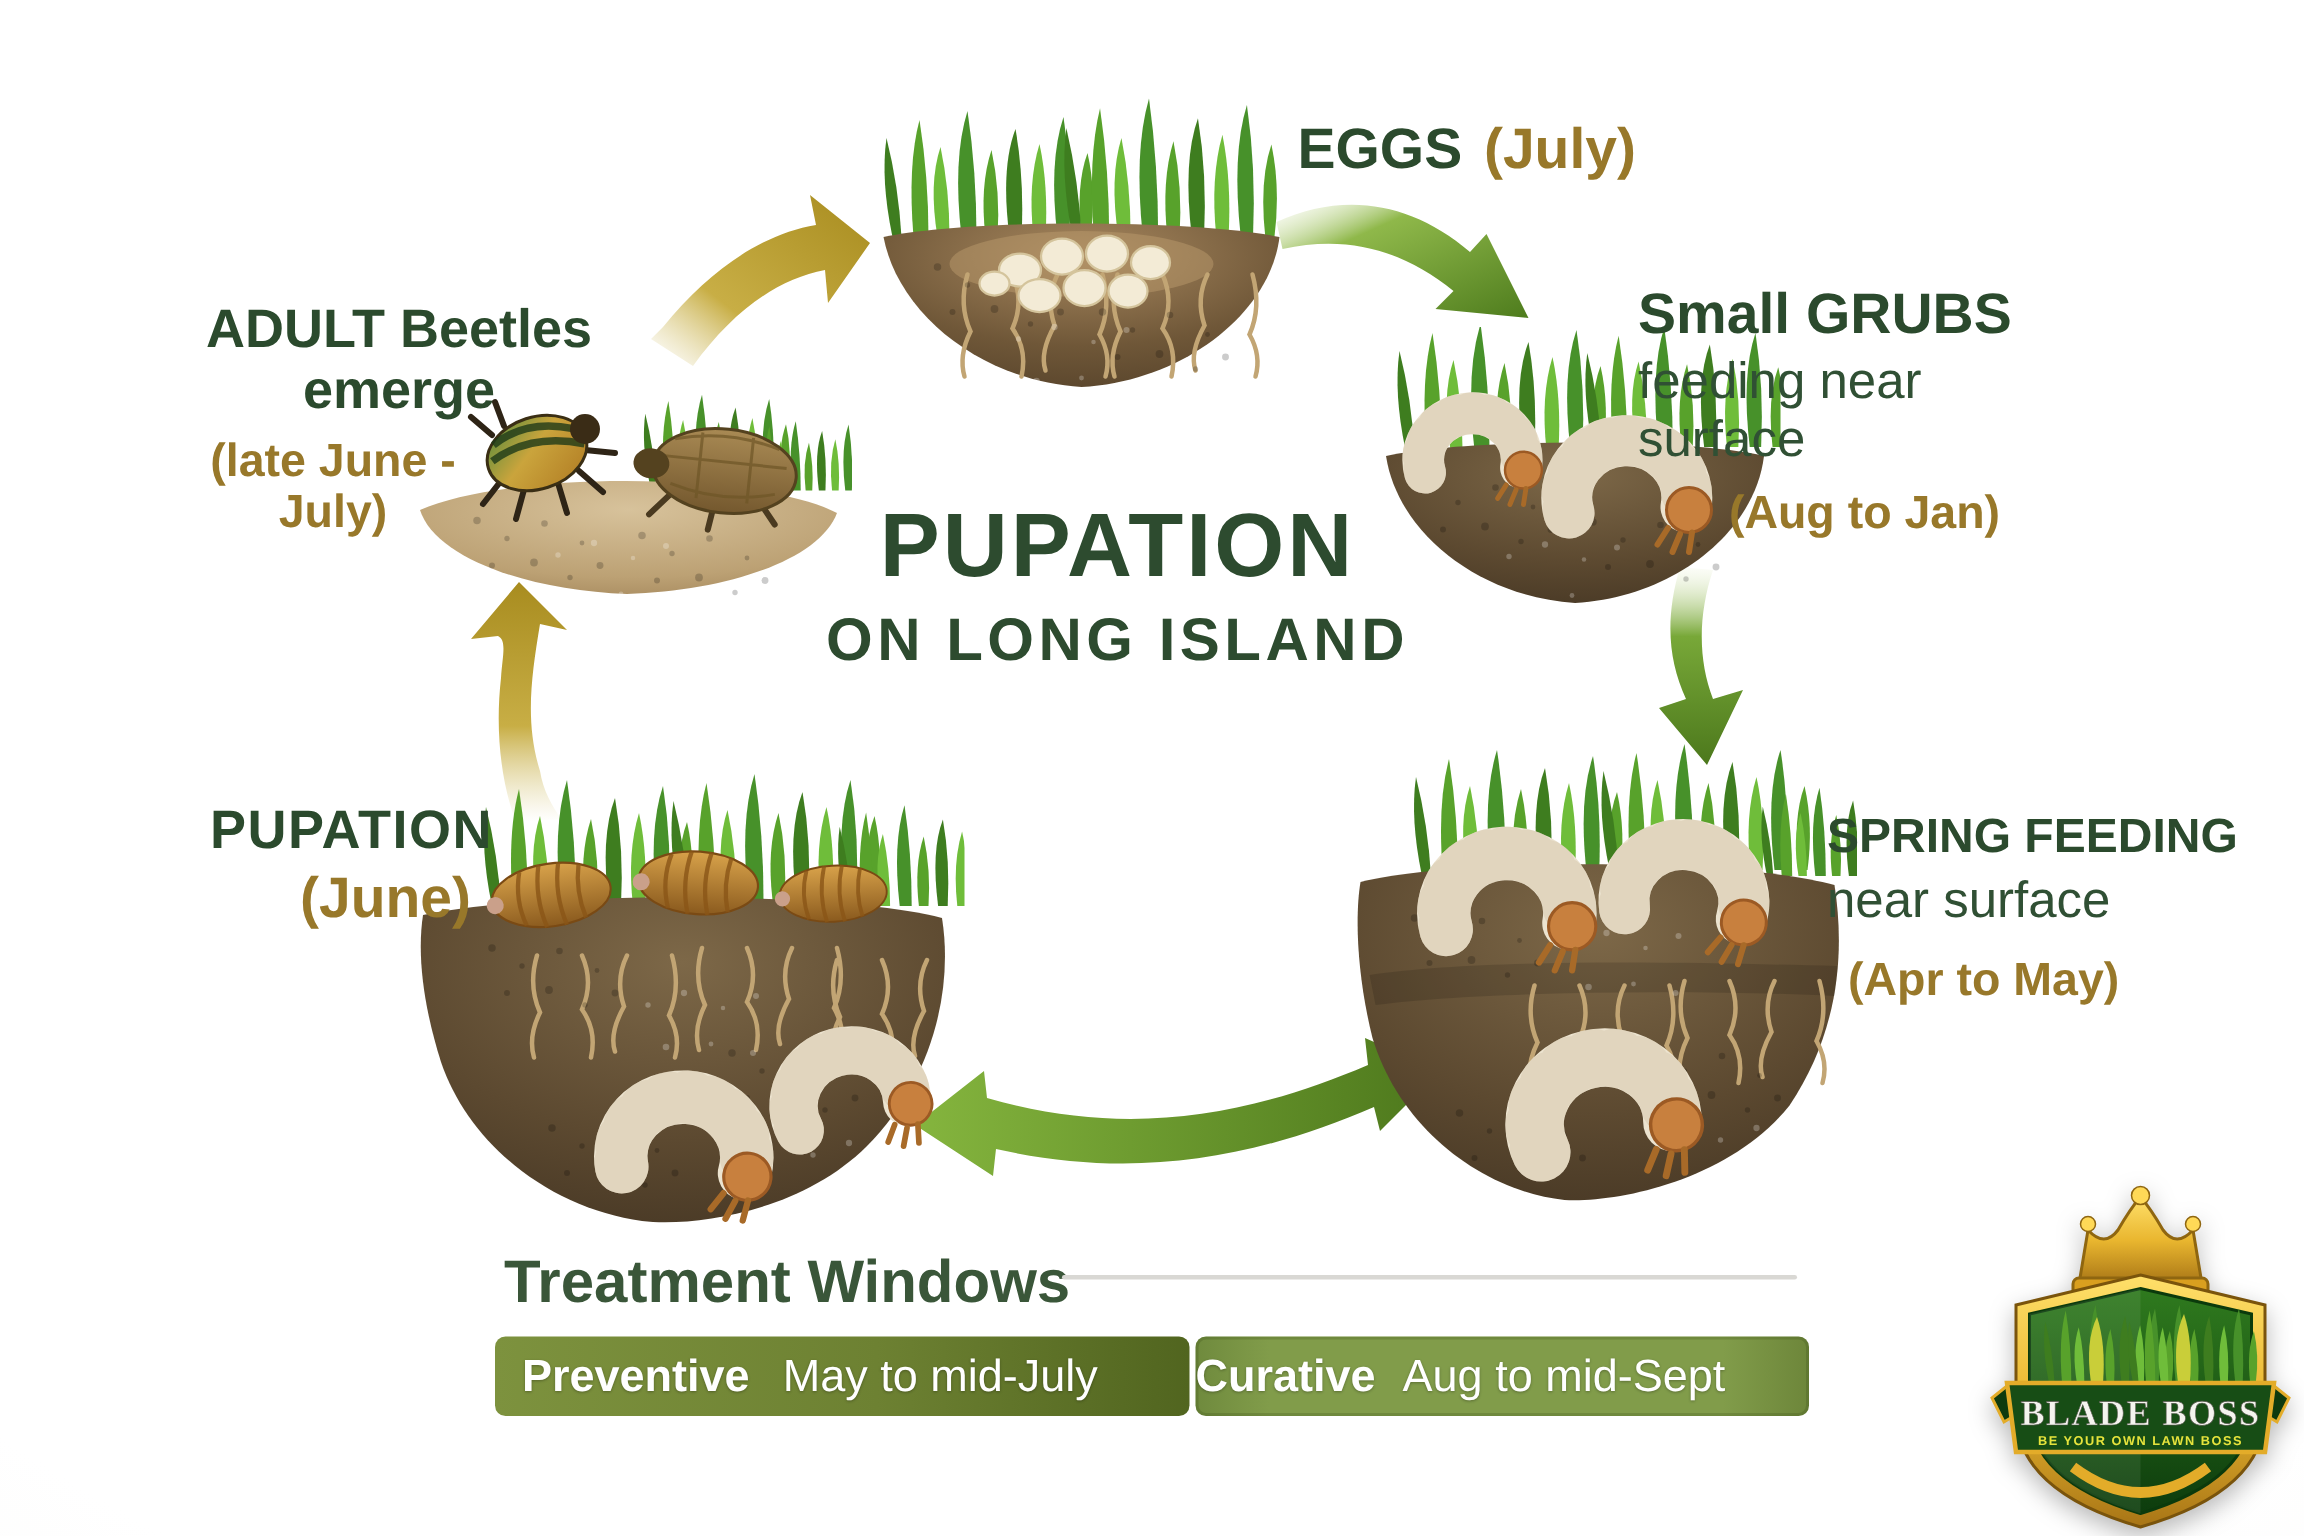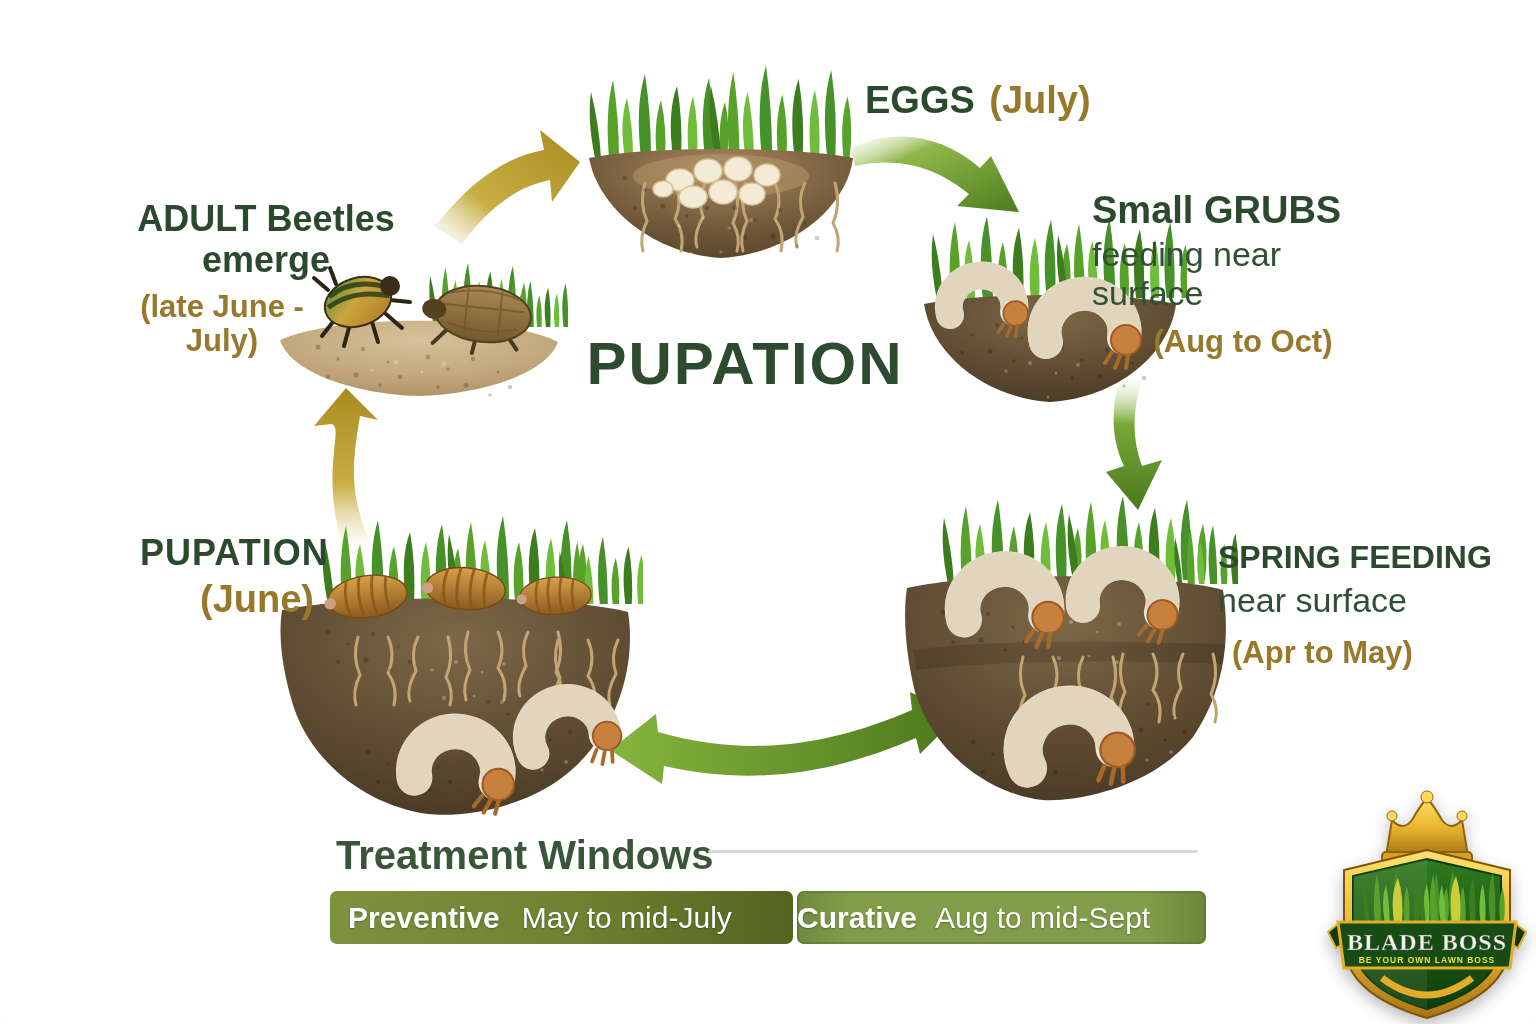--- a/index.html
+++ b/index.html
@@ -264,31 +264,32 @@
     <use href="#specklesLight" transform="translate(260,240)"></use>
     <use href="#pupa" transform="translate(52,58) scale(.95) rotate(-8 50 28)"></use>
     <use href="#pupa" transform="translate(150,50) scale(.95) rotate(4 50 28)"></use>
     <use href="#pupa" transform="translate(245,60) scale(.85) rotate(-3 50 28)"></use>
     <use href="#grub" transform="translate(125,195) scale(1.05) rotate(6 65 55)"></use>
     <use href="#grub" transform="translate(240,165) scale(.95) rotate(-12 65 55)"></use>
   </svg>
 
   <div class="abs title-block" style="left:538px;top:330px;width:414px">
     <div class="title-big">PUPATION</div>
+    <div class="title-sub">ON LONG ISLAND</div>
   </div>
 
   <div class="abs" style="left:865px;top:80px;white-space:nowrap">
     <span class="stage-name" style="font-size:38px">EGGS</span>
     <span class="stage-period" style="font-size:38px;margin-left:10px">(July)</span>
   </div>
 
   <div class="abs" style="left:1092px;top:190px;width:302px">
     <div class="stage-name" style="font-size:38px">Small GRUBS</div>
     <div class="stage-detail" style="font-size:34px;margin-top:4px">feeding near surface</div>
-    <div class="stage-period" style="font-size:31px;margin-top:12px;text-align:center">(Aug to Oct)</div>
+    <div class="stage-period" style="font-size:31px;margin-top:12px;text-align:center">(Aug to Jan)</div>
   </div>
 
   <div class="abs" style="left:1218px;top:540px;width:300px">
     <div class="stage-name" style="font-size:32px">SPRING FEEDING</div>
     <div class="stage-detail" style="font-size:34px;margin-top:6px">near surface</div>
     <div class="stage-period" style="font-size:31px;margin-top:16px;margin-left:14px">(Apr to May)</div>
   </div>
 
   <div class="abs" style="left:140px;top:534px;width:180px;text-align:right">
     <div class="stage-name" style="font-size:36px;letter-spacing:1px">PUPATION</div>

